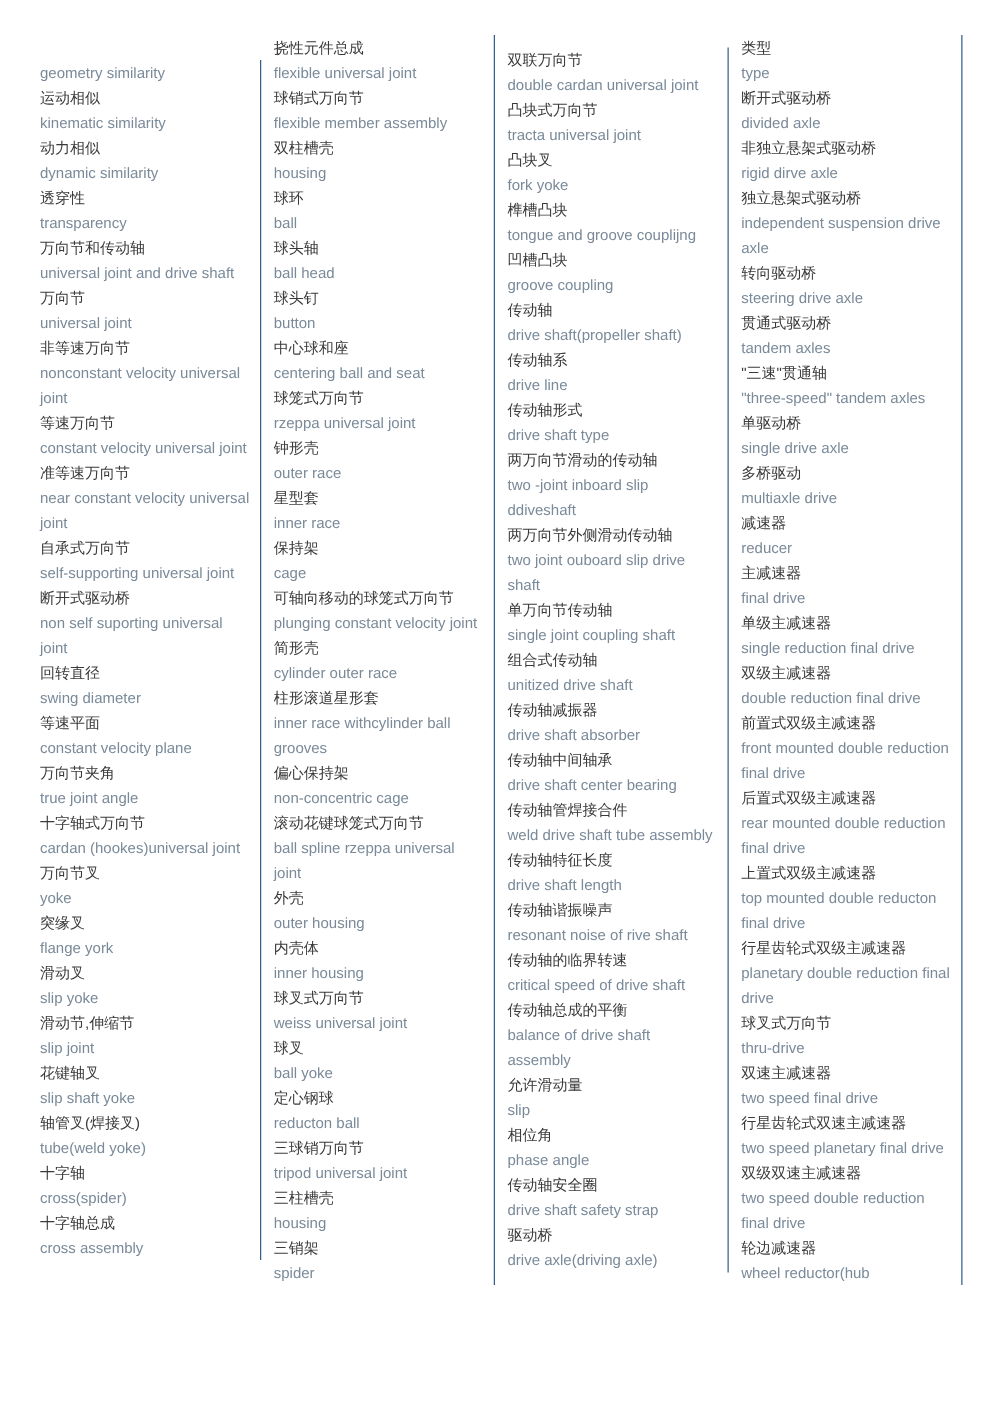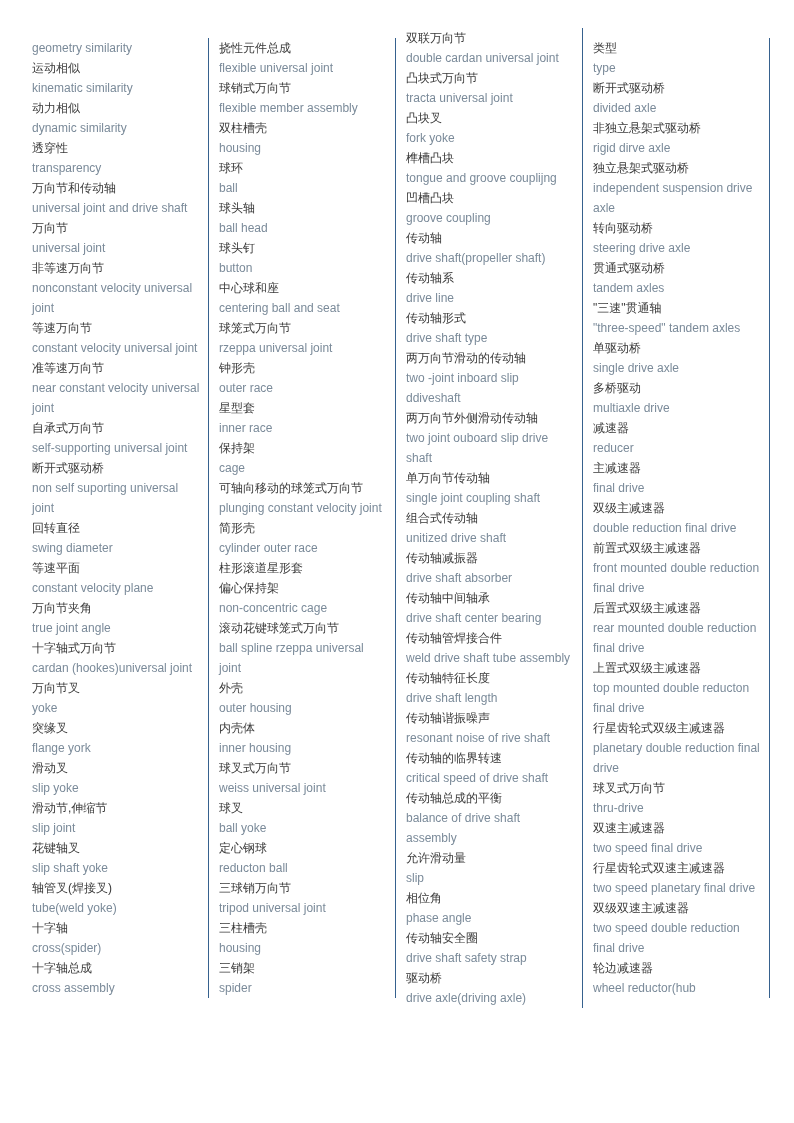--- a/index.html
+++ b/index.html
@@ -209,20 +209,21 @@
         <div class="term-entry">
           <span class="term-cn">可轴向移动的球笼式万向节</span>
           <span class="term-en">plunging constant velocity joint</span>
         </div>
         <div class="term-entry">
           <span class="term-cn">简形壳</span>
           <span class="term-en">cylinder outer race</span>
         </div>
         <div class="term-entry">
           <span class="term-cn">柱形滚道星形套</span>
+          <span class="term-en">inner race withcylinder ball grooves</span>
         </div>
         <div class="term-entry">
           <span class="term-cn">偏心保持架</span>
           <span class="term-en">non-concentric cage</span>
         </div>
         <div class="term-entry">
           <span class="term-cn">滚动花键球笼式万向节</span>
           <span class="term-en">ball spline rzeppa universal joint</span>
         </div>
         <div class="term-entry">
@@ -389,20 +390,24 @@
           <span class="term-cn">多桥驱动</span>
           <span class="term-en">multiaxle drive</span>
         </div>
         <div class="term-entry">
           <span class="term-cn">减速器</span>
           <span class="term-en">reducer</span>
         </div>
         <div class="term-entry">
           <span class="term-cn">主减速器</span>
           <span class="term-en">final drive</span>
+        </div>
+        <div class="term-entry">
+          <span class="term-cn">单级主减速器</span>
+          <span class="term-en">single reduction final drive</span>
         </div>
         <div class="term-entry">
           <span class="term-cn">双级主减速器</span>
           <span class="term-en">double reduction final drive</span>
         </div>
         <div class="term-entry">
           <span class="term-cn">前置式双级主减速器</span>
           <span class="term-en">front mounted double reduction final drive</span>
         </div>
         <div class="term-entry">

